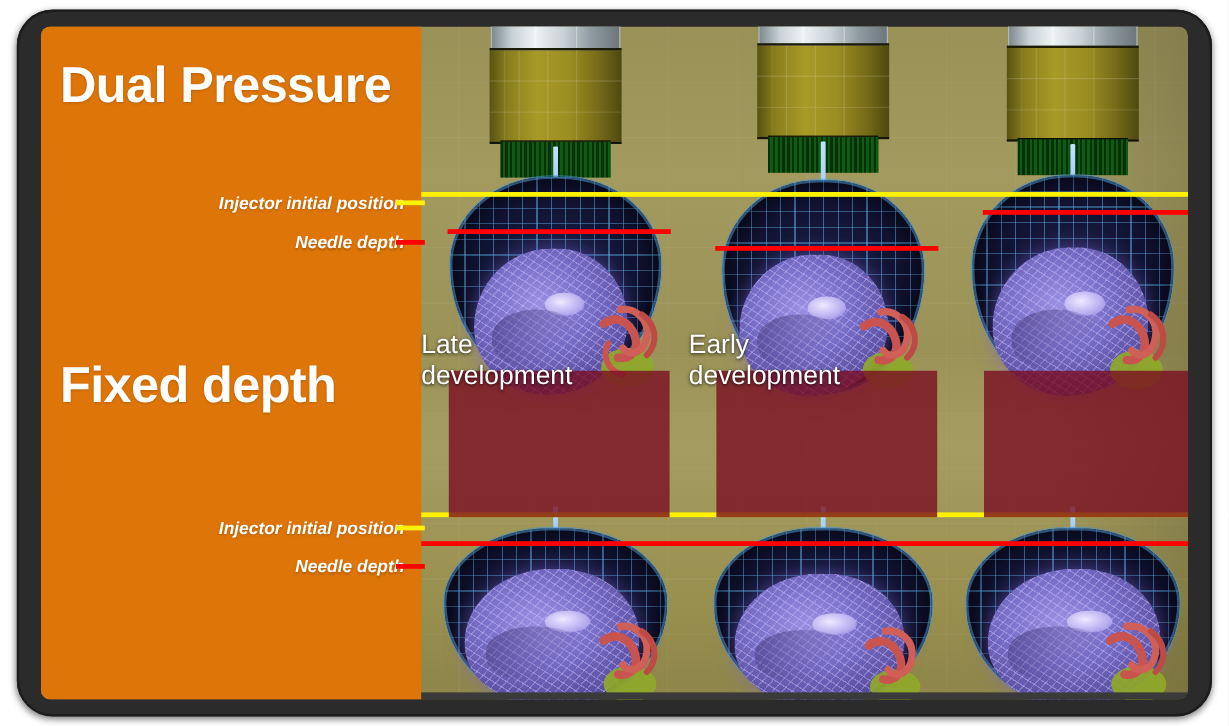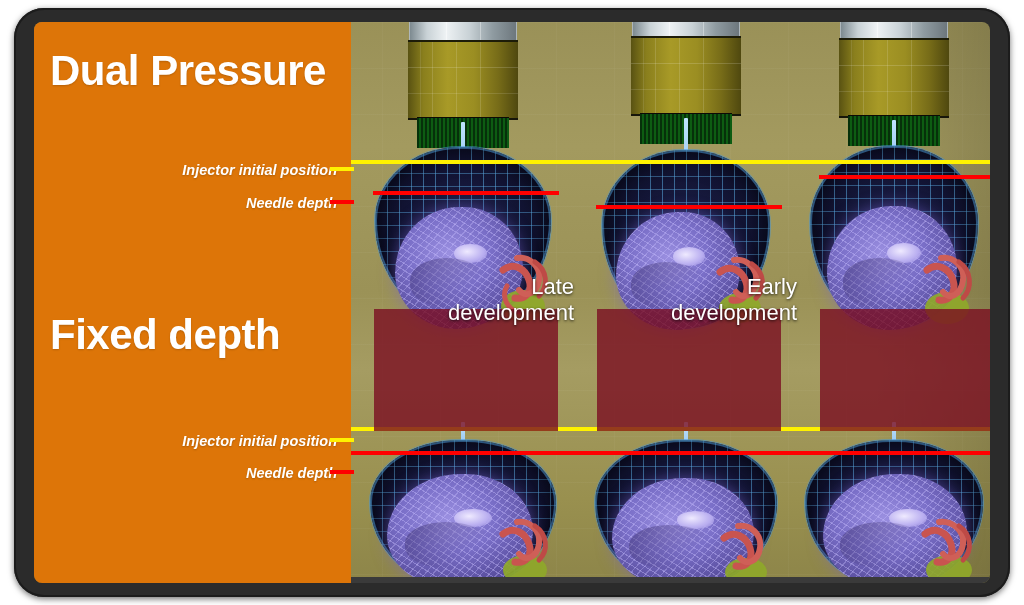--- a/index.html
+++ b/index.html
@@ -38,21 +38,21 @@
   .floor-strip{position:absolute;left:0;bottom:0;width:100%;height:6px;
     background:#3a3a3a;}
 
   
   #orange{position:absolute;left:0;top:0;width:317px;height:561px;
           background:#DD7508;}
 
   .big-title{position:absolute;left:16px;color:#fff;font-weight:700;
     letter-spacing:-.5px;line-height:1;text-shadow:0 1px 2px rgba(0,0,0,.18);}
   #t-dual{top:28px;font-size:42px;}
-  #t-fixed{top:292px;font-size:42px;}
+  #t-fixed{top:278px;font-size:42px;}
 
   .ann{position:absolute;right:14px;color:#fff;font-style:italic;
     font-weight:600;font-size:14.5px;white-space:nowrap;
     text-shadow:0 1px 2px rgba(0,0,0,.22);}
 
   
   .col{position:absolute;top:0;height:561px;}
   .col-0{left:317px;width:223px;}
   .col-1{left:540px;width:223px;}
   .col-2{left:763px;width:193px;}
@@ -132,21 +132,21 @@
   .maroon{position:absolute;background:rgba(122,14,34,.80);}
 
   
   .hline{position:absolute;height:4px;}
   .yellow{background:#FFF200;}
   .red{background:#FF0000;}
 
   .leader{position:absolute;height:3px;}
 
   
-  .cap{position:absolute;left:0;width:100%;text-align:right;color:#fff;
+  .cap{position:absolute;left:0;width:100%;text-align:left;color:#fff;
     font-size:22px;line-height:1.18;
     text-shadow:0 1px 3px rgba(0,0,0,.8);}
 </style>
 </head>
 <body>
 
 <div id="stage">
 
   <div id="bezel">
     <div id="bezel-inner">

